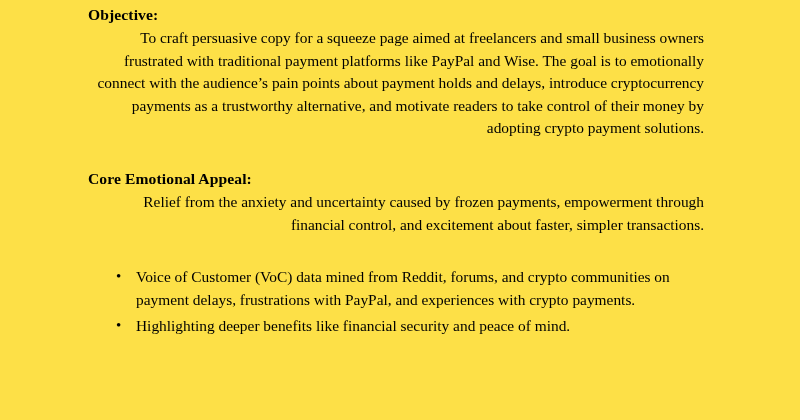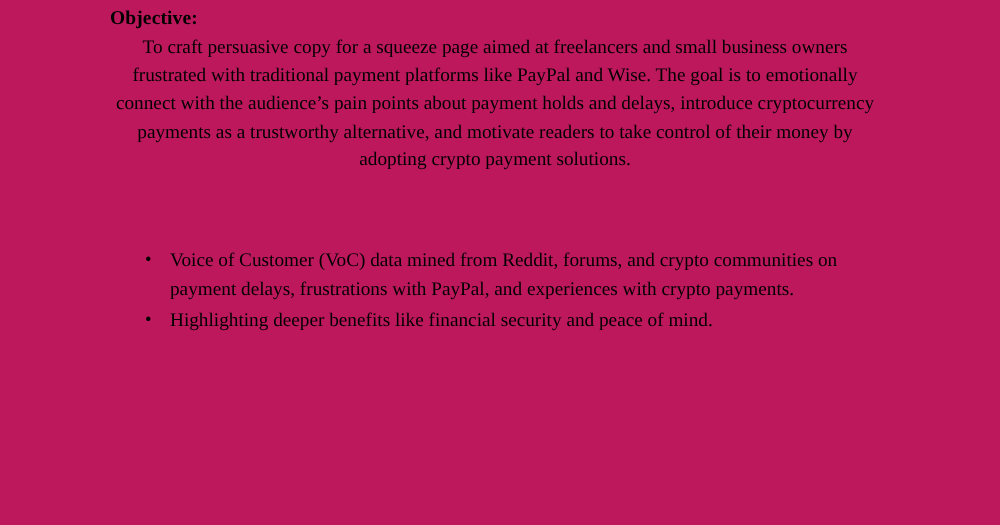--- a/index.html
+++ b/index.html
@@ -11,39 +11,39 @@
     height: 420px;
     background: #ffffff;
     font-family: "Liberation Serif", "DejaVu Serif", serif;
     color: #000000;
     overflow: hidden;
   }
   .page {
     position: relative;
     width: 800px;
     height: 420px;
-    background: #be185d;
+    background: #fde047;
     box-sizing: border-box;
     padding: 4px 96px 0 88px;
   }
   .doc-body {
     font-size: 15.4px;
     line-height: 1.47;
   }
   .section-heading {
     font-weight: bold;
     margin: 0;
     padding: 0;
     font-size: 15.6px;
     letter-spacing: 0.1px;
   }
   .para {
     margin: 0;
     padding: 0;
-    text-align: center;
+    text-align: right;
     font-size: 15.4px;
   }
   .gap {
     height: 14px;
   }
   .gap-small {
     height: 2px;
   }
   .bullet-list {
     list-style: none;
@@ -78,20 +78,24 @@
     <div>
       <p class="section-heading">Objective:</p>
       <p class="para"> To craft persuasive copy for a squeeze page aimed at freelancers and small business owners frustrated with traditional payment platforms like PayPal and Wise. The goal is to emotionally connect with the audience’s pain points about payment holds and delays, introduce cryptocurrency payments as a trustworthy alternative, and motivate readers to take control of their money by adopting crypto payment solutions.</p>
     </div>
 
     <div class="gap"></div>
 
 
     <div class="gap"></div>
 
+    <div>
+      <p class="section-heading">Core Emotional Appeal:</p>
+      <p class="para"> Relief from the anxiety and uncertainty caused by frozen payments, empowerment through financial control, and excitement about faster, simpler transactions.</p>
+    </div>
 
     <div class="gap"></div>
 
 
     <div class="gap"></div>
     <div class="gap-small"></div>
 
     <ul class="bullet-list">
       <li class="bullet-item">Voice of Customer (VoC) data mined from Reddit, forums, and crypto communities on payment delays, frustrations with PayPal, and experiences with crypto payments.</li>
       <li class="bullet-item">Highlighting deeper benefits like financial security and peace of mind.</li>

